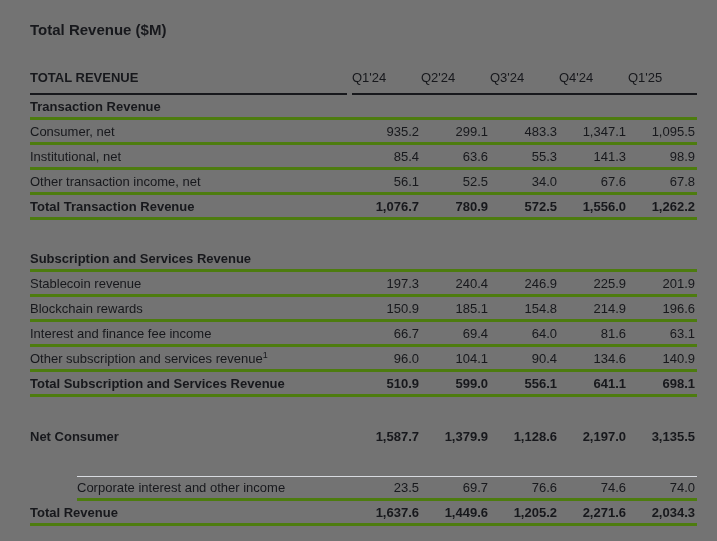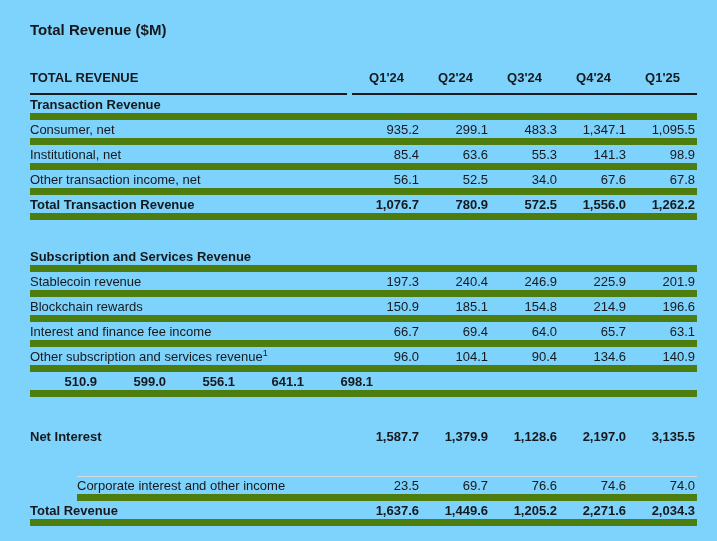--- a/index.html
+++ b/index.html
@@ -8,21 +8,21 @@
     background: #f5f8fd;
     font-family: "Liberation Sans", sans-serif;
     color: #17181c;
   }
   .page {
     position: relative;
     width: 717px;
     height: 541px;
     box-sizing: border-box;
     padding: 20px 20px 0 30px;
-    background: #7dd3fc;
+    background: #737373;
     overflow: hidden;
   }
   .title {
     margin: 0;
     font-size: 15px;
     font-weight: bold;
     line-height: 20px;
     height: 20px;
   }
   
@@ -41,29 +41,28 @@
     font-size: 13px;
     padding-bottom: 8px;
   }
   .hdr-vals {
     display: flex;
     border-bottom: 2px solid #17181c;
     padding-bottom: 8px;
   }
   .hdr-col {
     width: 69px;
-    text-align: center;
-    font-weight: bold;
+    font-weight: normal;
     font-size: 13px;
   }
   .row {
     display: flex;
     height: 25px;
     align-items: center;
-    border-bottom: 7px solid #4d7c0f;
+    border-bottom: 3px solid #4d7c0f;
     font-size: 13px;
     box-sizing: border-box;
   }
   .row .lbl { flex: 1; }
   .row .lbl sup { font-size: 9px; line-height: 0; }
   .row .vals { display: flex; }
   .row .val {
     width: 69px;
     text-align: right;
     padding-right: 2px;
@@ -173,46 +172,47 @@
           <div class="val">214.9</div>
           <div class="val">196.6</div>
         </div>
       </div>
       <div class="row data">
         <div class="lbl">Interest and finance fee income</div>
         <div class="vals">
           <div class="val">66.7</div>
           <div class="val">69.4</div>
           <div class="val">64.0</div>
-          <div class="val">65.7</div>
+          <div class="val">81.6</div>
           <div class="val">63.1</div>
         </div>
       </div>
       <div class="row data">
         <div class="lbl">Other subscription and services revenue<sup>1</sup></div>
         <div class="vals">
           <div class="val">96.0</div>
           <div class="val">104.1</div>
           <div class="val">90.4</div>
           <div class="val">134.6</div>
           <div class="val">140.9</div>
         </div>
       </div>
       <div class="row total">
+        <div class="lbl">Total Subscription and Services Revenue</div>
         <div class="vals">
           <div class="val">510.9</div>
           <div class="val">599.0</div>
           <div class="val">556.1</div>
           <div class="val">641.1</div>
           <div class="val">698.1</div>
         </div>
       </div>
       <div class="spacer"></div>
       <div class="row total noborder">
-        <div class="lbl">Net Interest</div>
+        <div class="lbl">Net Consumer</div>
         <div class="vals">
           <div class="val">1,587.7</div>
           <div class="val">1,379.9</div>
           <div class="val">1,128.6</div>
           <div class="val">2,197.0</div>
           <div class="val">3,135.5</div>
         </div>
       </div>
       <div class="spacer"></div>
       <div class="row data topborder">

